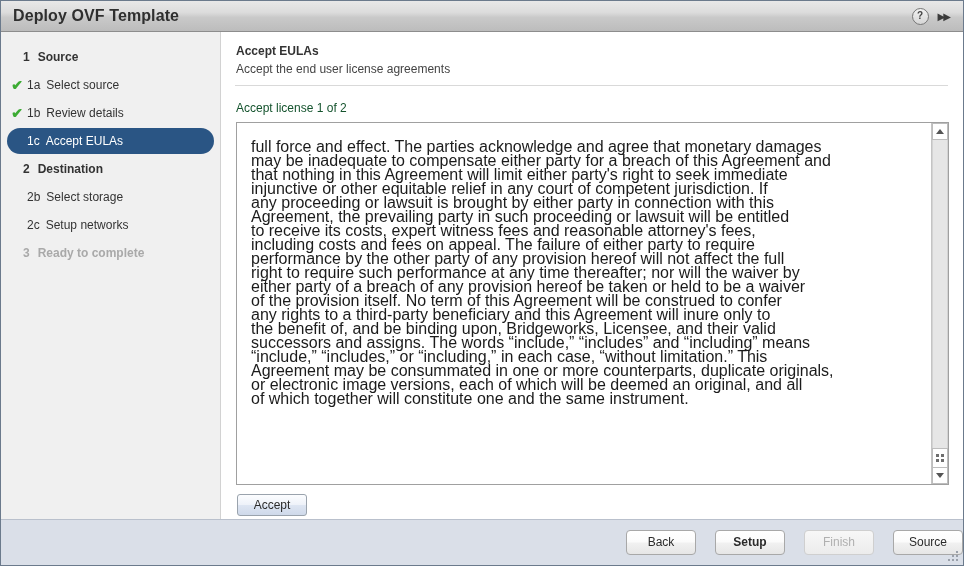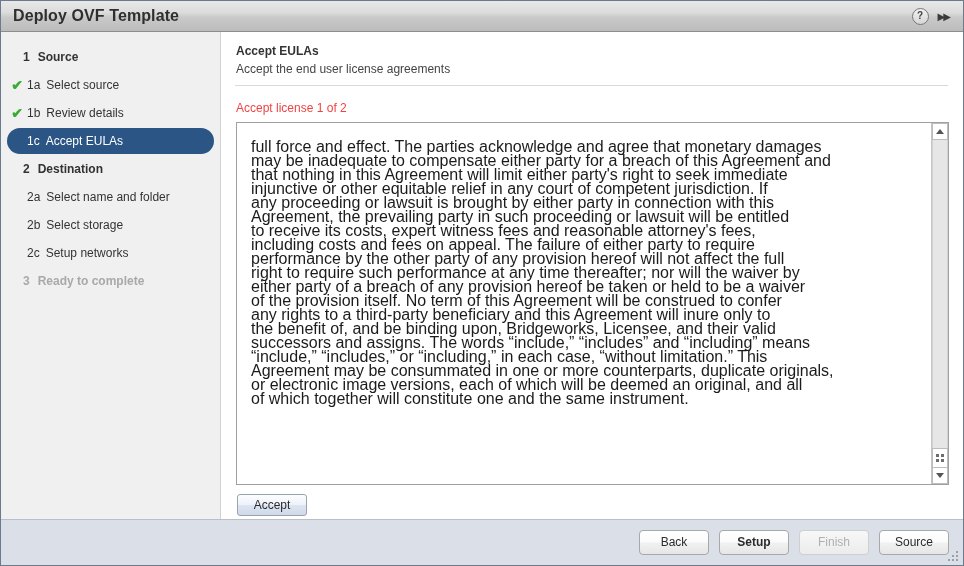--- a/index.html
+++ b/index.html
@@ -162,21 +162,21 @@
     color: #444444;
     margin: 0 0 9px 2px;
   }
   .divider {
     height: 1px;
     background: #d9d9d9;
     margin: 0 1px 0 1px;
   }
   .license-label {
     font-size: 12px;
-    color: #ef4444;
+    color: #14532d;
     margin: 15px 0 7px 2px;
   }
 
   
   .eula-wrap {
     position: relative;
     flex: 0 0 auto;
     height: 363px;
     box-sizing: border-box;
     border: 1px solid #a0a0a0;
@@ -280,22 +280,21 @@
   
   .footer {
     flex: 0 0 46px;
     height: 46px;
     box-sizing: border-box;
     background: #dadfe8;
     border-top: 1px solid #b9c0cc;
     display: flex;
     align-items: center;
     justify-content: flex-end;
-    padding-right: 14px;
-    gap: 10px;
+    gap: 19px;
     position: relative;
   }
   .footer .btn {
     height: 25px;
     line-height: 23px;
     min-width: 70px;
     background: linear-gradient(to bottom, #ffffff 0%, #fbfbfb 48%, #f1f1f1 52%, #e6e6e6 100%);
     border: 1px solid #a8a8a8;
     border-radius: 4px;
     padding: 0 12px;
@@ -357,24 +356,20 @@
       <div class="nav-item level2 selected">
         <span class="nav-num">1c</span>
         <span class="nav-label">Accept EULAs</span>
       </div>
 
       <div class="nav-item level1">
         <span class="nav-num">2</span>
         <span class="nav-label">Destination</span>
       </div>
 
-      <div class="nav-item level2 nocheck">
-        <span class="nav-num">2a</span>
-        <span class="nav-label">Select name and folder</span>
-      </div>
 
       <div class="nav-item level2 nocheck">
         <span class="nav-num">2b</span>
         <span class="nav-label">Select storage</span>
       </div>
 
       <div class="nav-item level2 nocheck">
         <span class="nav-num">2c</span>
         <span class="nav-label">Setup networks</span>
       </div>

